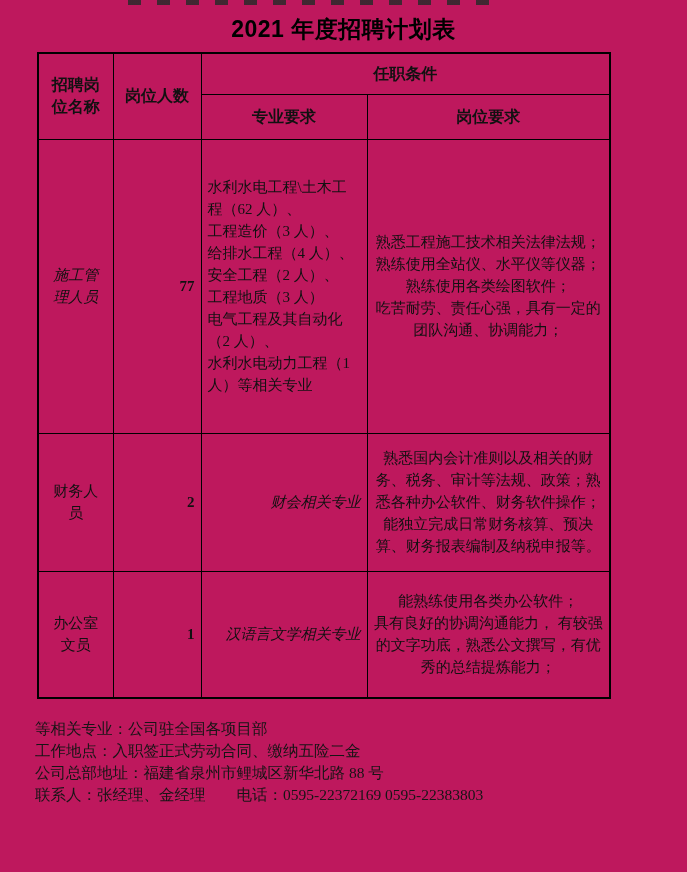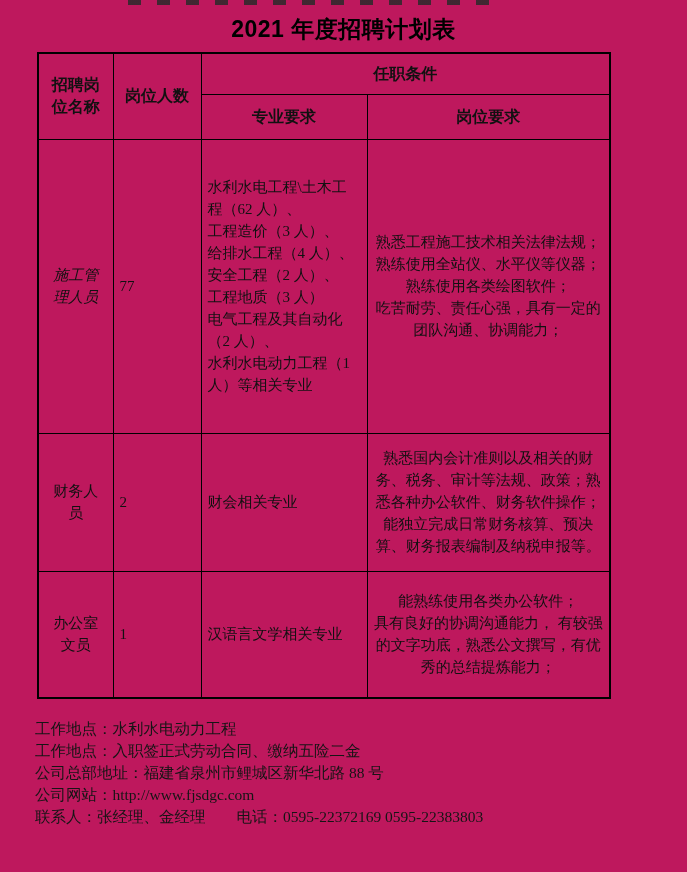--- a/index.html
+++ b/index.html
@@ -57,23 +57,23 @@
   }
   .th-pos  { line-height: 39px; }
   .th-count{ line-height: 20px; }
   tr.hrow1 { height: 41px; }
   tr.hrow2 { height: 45px; }
   tr.row-1 { height: 294px; }
   tr.row-2 { height: 138px; }
   tr.row-3 { height: 127px; }
   td.pos   { text-align: center; }
   td.pos-tall { line-height: 40px; font-style: italic; }
-  td.count { text-align: left; }
+  td.count { text-align: right; font-weight: bold; }
   td.major-left   { text-align: left; padding-left: 10px; padding-right: 6px; }
-  td.major-center { text-align: left; }
+  td.major-center { text-align: right; font-style: italic; }
   td.req   { text-align: center; padding-left: 8px; padding-right: 8px; }
   .footer {
     margin: 19px 30px 0 35px;
   }
   .footer p {
     margin: 0;
     font-size: 15.5px;
     line-height: 22px;
     color: #151515;
     white-space: pre-wrap;
@@ -137,20 +137,19 @@
 文员</td>
         <td class="count">1</td>
         <td class="major-center">汉语言文学相关专业</td>
         <td class="req">能熟练使用各类办公软件；
 具有良好的协调沟通能力， 有较强的文字功底，熟悉公文撰写，有优秀的总结提炼能力；</td>
       </tr>
     </tbody>
   </table>
 
   <div class="footer">
-    <p>工作地点：水利水电动力工程</p>
+    <p>等相关专业：公司驻全国各项目部</p>
     <p>工作地点：入职签正式劳动合同、缴纳五险二金</p>
     <p>公司总部地址：福建省泉州市鲤城区新华北路 88 号</p>
-    <p>公司网站：http://www.fjsdgc.com</p>
     <p>联系人：张经理、金经理　　电话：0595-22372169 0595-22383803</p>
   </div>
 
 </div>
 
 </body></html>

